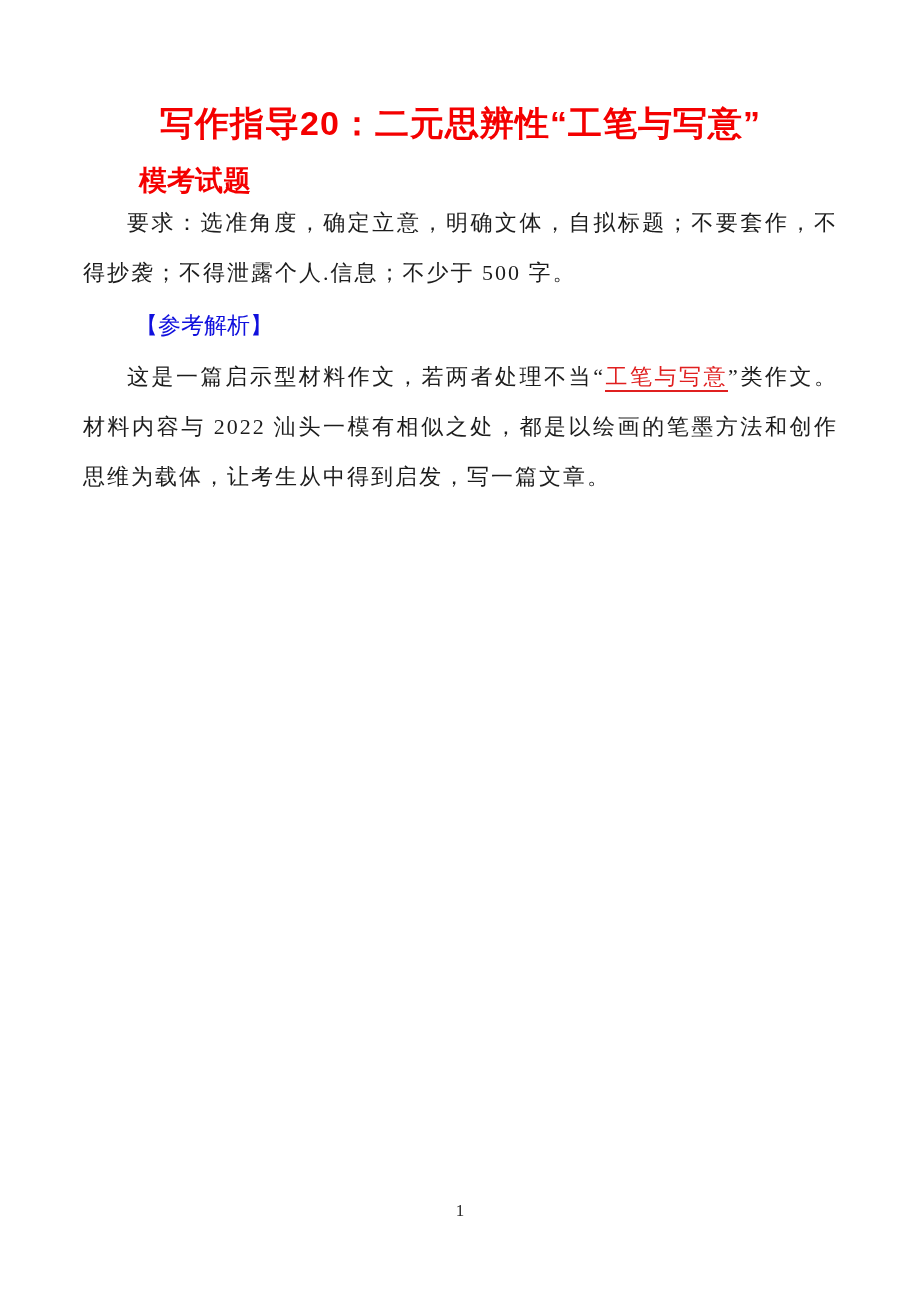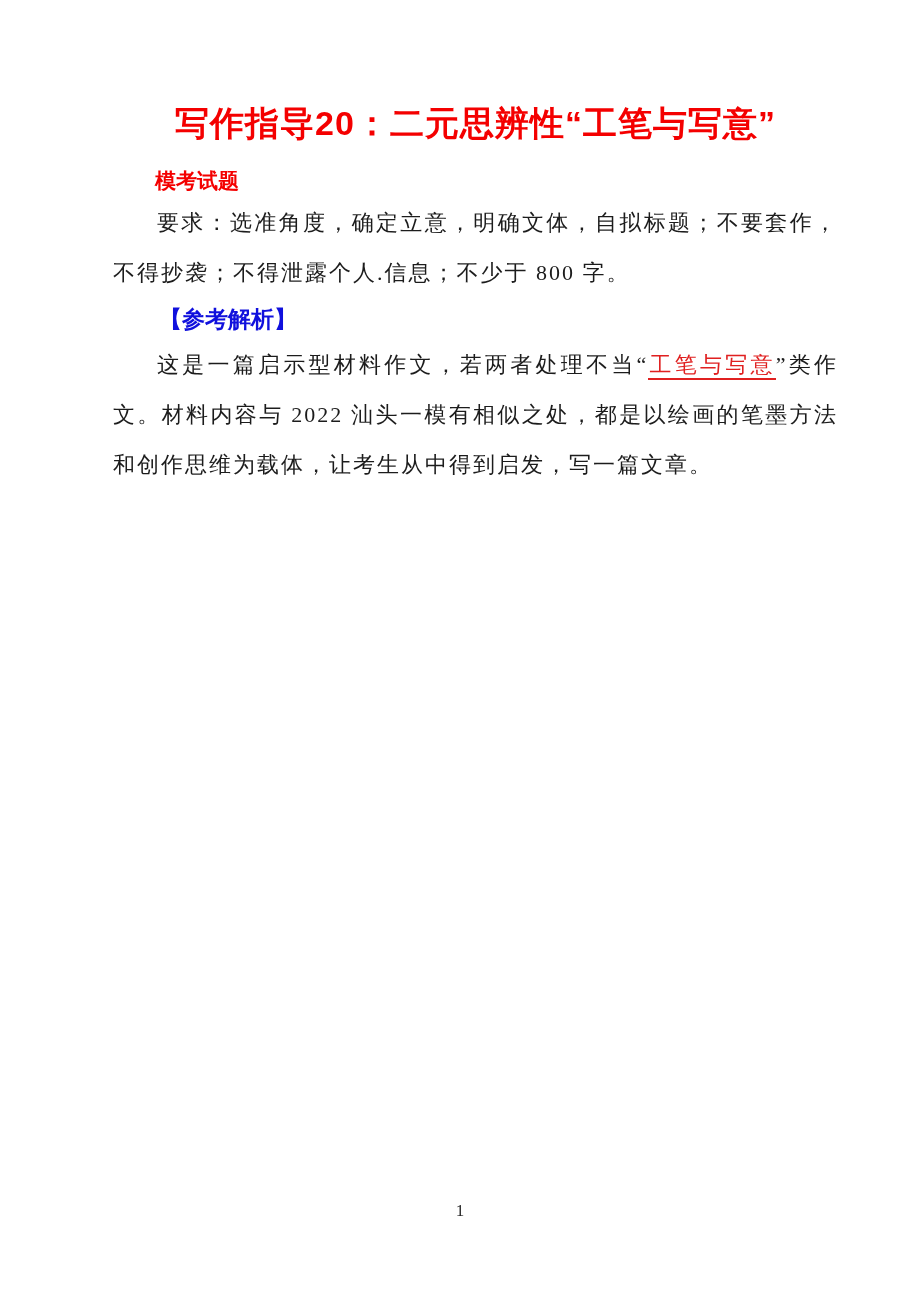--- a/index.html
+++ b/index.html
@@ -13,38 +13,38 @@
     margin: 0; padding: 0;
     background: #ffffff;
     font-family: "Liberation Serif", serif;
     color: var(--text-color);
   }
   .page {
     position: relative;
     width: 920px;
     height: 1302px;
     background: #ffffff;
-    padding: 100px 82px 0 113px;
+    padding: 100px 82px 0 83px;
     overflow: hidden;
   }
   .title {
     margin: 0;
     font-family: "Liberation Sans", sans-serif;
     font-weight: bold;
     font-size: 34px;
     line-height: 46px;
     letter-spacing: 1px;
     text-align: center;
     color: var(--title-red);
   }
   .heading-red {
     margin: 18px 0 0 0;
     font-family: "Liberation Sans", sans-serif;
     font-weight: bold;
-    font-size: 21px;
+    font-size: 28px;
     line-height: 34px;
     text-indent: 2em;
     color: var(--title-red);
   }
   .prompt-line {
     margin: 0;
     font-weight: bold;
     font-size: 22px;
     line-height: 50px;
     text-indent: 2em;
@@ -52,23 +52,23 @@
   .para {
     margin: 0;
     font-size: 22px;
     line-height: 50px;
     letter-spacing: 2px;
     text-indent: 2em;
     text-align: justify;
     text-justify: inter-character;
   }
   .heading-blue {
-    margin: 0;
+    margin: 6px;
     font-family: "Liberation Sans", sans-serif;
-    font-weight: bold;
+    font-weight: normal;
     font-size: 23px;
     line-height: 42px;
     text-indent: 2em;
     color: var(--accent-blue);
   }
   .red-underline {
     color: var(--highlight-red);
     border-bottom: 2px solid var(--highlight-red);
     padding-bottom: 1px;
   }
@@ -88,21 +88,21 @@
 
 <div class="page">
 
   <h1 class="title">写作指导20：二元思辨性“工笔与写意”</h1>
 
   <h2 class="heading-red">模考试题</h2>
 
 
 
 
-  <p class="para">要求：选准角度，确定立意，明确文体，自拟标题；不要套作，不得抄袭；不得泄露个人.信息；不少于 800 字。</p>
+  <p class="para">要求：选准角度，确定立意，明确文体，自拟标题；不要套作，不得抄袭；不得泄露个人.信息；不少于 500 字。</p>
 
   <h2 class="heading-blue">【参考解析】</h2>
 
   <p class="para"><span>这是一篇启示型材料作文，若两者处理不当“</span><span class="red-underline">工笔与写意</span><span>”类作文。材料内容与 2022 汕头一模有相似之处，都是以绘画的笔墨方法和创作思维为载体，让考生从中得到启发，写一篇文章。</span></p>
 
 
   <div class="page-number">1</div>
 
 </div>
 

